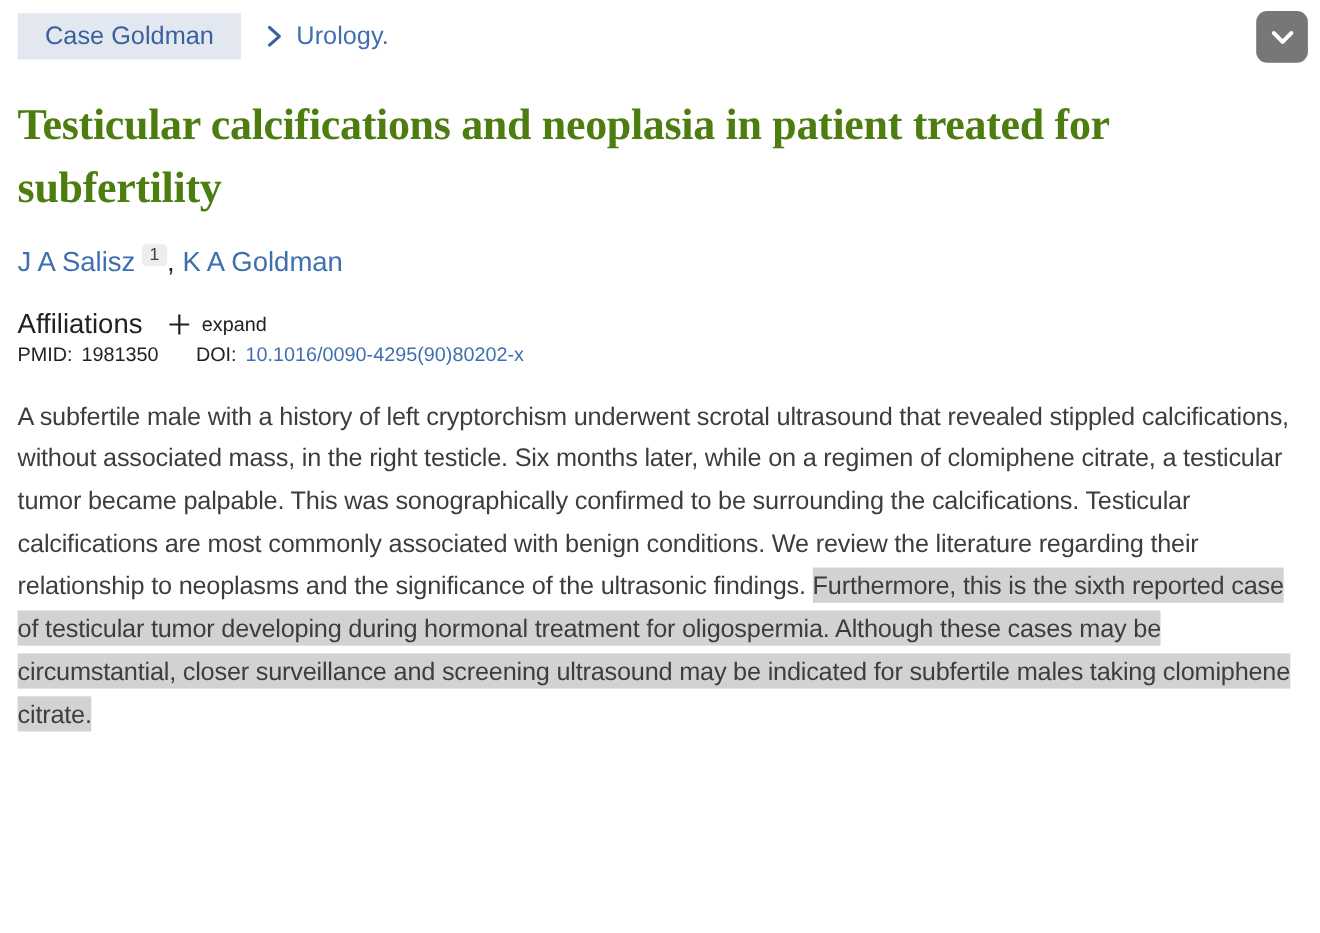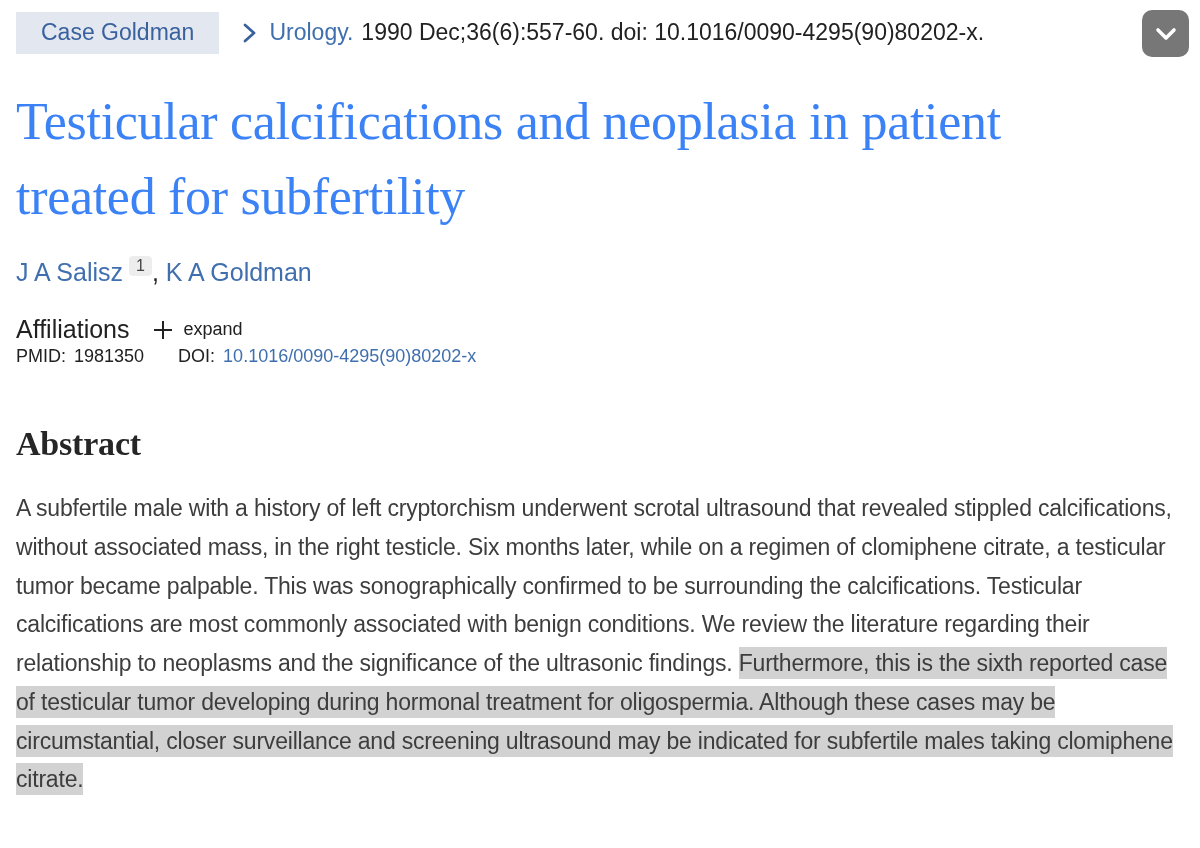--- a/index.html
+++ b/index.html
@@ -46,24 +46,24 @@
     width:47px;height:47px;
     background:var(--button-gray);
     border:none;border-radius:10px;
     display:flex;align-items:center;justify-content:center;
     cursor:pointer;
   }
 
   
   .article-title{
     font-family:"Liberation Serif", serif;
-    font-weight:400;
-    font-size:52px;
+    font-weight:700;
+    font-size:40px;
     line-height:1.45;
-    color:#3b82f6;
+    color:#4d7c0f;
     margin:30px 0 0 0;
     max-width:1100px;
     letter-spacing:-0.3px;
   }
 
   
   .authors-line{
     margin-top:24px;
     font-size:25px;
   }
@@ -127,21 +127,20 @@
 <div class="page">
 
   <div class="cite-bar">
     <span class="pub-type-badge">Case Goldman</span>
     <span class="crumb-sep">
       <svg width="16" height="22" viewBox="0 0 16 22">
         <polyline points="4,3 13,11 4,19" fill="none" stroke="#39619e" stroke-width="2.8" stroke-linecap="round" stroke-linejoin="round"></polyline>
       </svg>
     </span>
     <a class="journal-link">Urology.</a>
-    <span class="citation-text">1990 Dec;36(6):557-60. doi: 10.1016/0090-4295(90)80202-x.</span>
   </div>
 
   <button class="dropdown-btn">
     <span style="display:inline-flex;">
       <svg width="22" height="14" viewBox="0 0 22 14">
         <polyline points="3,3 11,11 19,3" fill="none" stroke="#ffffff" stroke-width="3.6" stroke-linecap="round" stroke-linejoin="round"></polyline>
       </svg>
     </span>
   </button>
 
@@ -165,16 +164,15 @@
     </button>
   </div>
 
   <div class="ids-line">
     <span class="id-label">PMID:</span>
     <span class="id-value">1981350</span>
     <span class="id-label doi-group">DOI:</span>
     <a class="doi-link">10.1016/0090-4295(90)80202-x</a>
   </div>
 
-  <h2 class="abstract-heading">Abstract</h2>
   <p class="abstract-text"><span>A subfertile male with a history of left cryptorchism underwent scrotal ultrasound that revealed stippled calcifications, without associated mass, in the right testicle. Six months later, while on a regimen of clomiphene citrate, a testicular tumor became palpable. This was sonographically confirmed to be surrounding the calcifications. Testicular calcifications are most commonly associated with benign conditions. We review the literature regarding their relationship to neoplasms and the significance of the ultrasonic findings. </span><span class="selected">Furthermore, this is the sixth reported case of testicular tumor developing during hormonal treatment for oligospermia. Although these cases may be circumstantial, closer surveillance and screening ultrasound may be indicated for subfertile males taking clomiphene citrate.</span></p>
 
 </div>
 
 </body></html>

